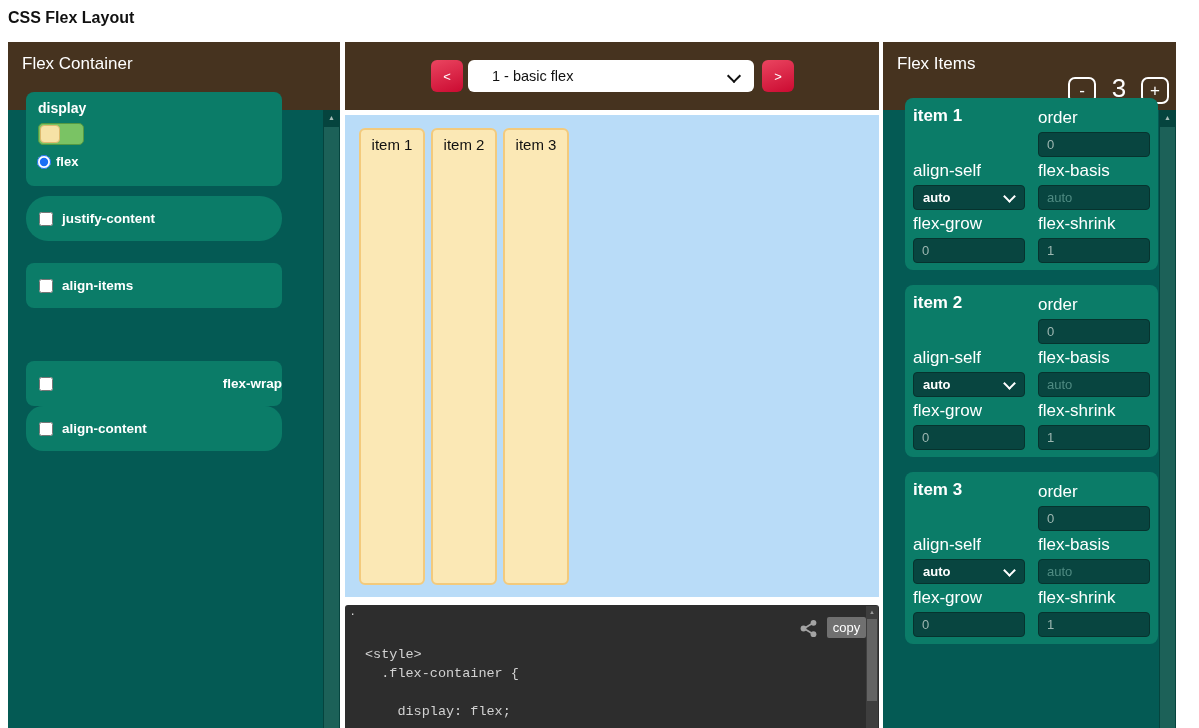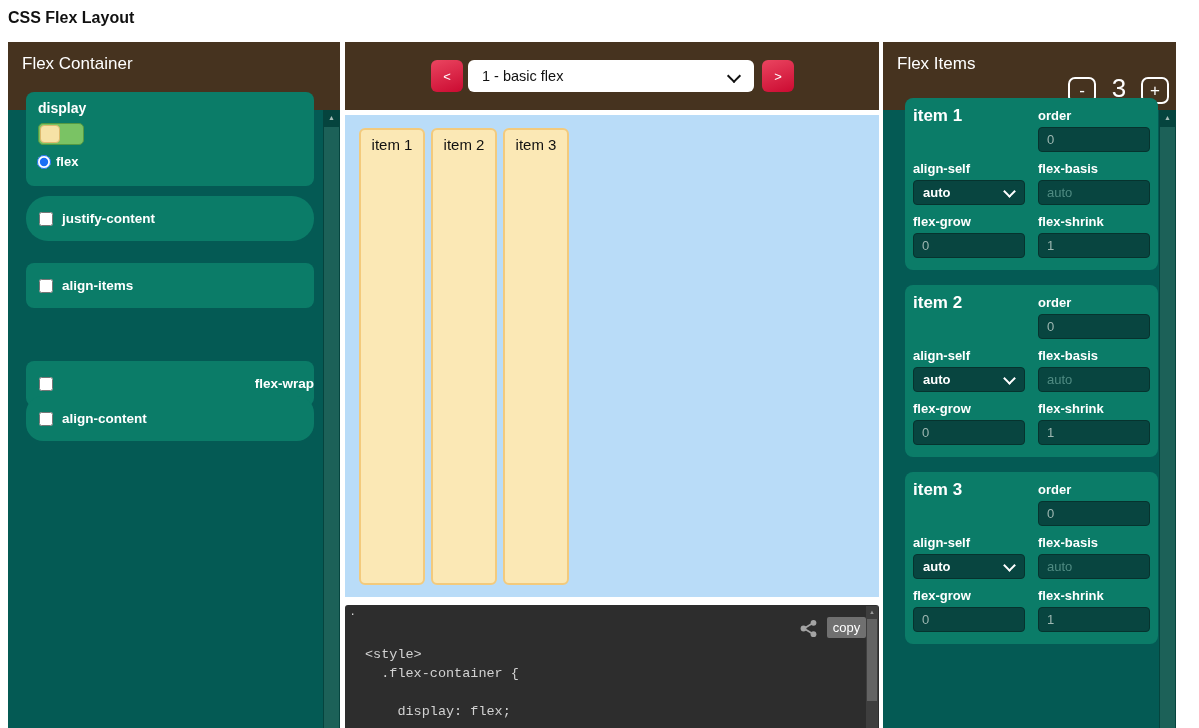--- a/index.html
+++ b/index.html
@@ -13,47 +13,47 @@
   .panel-left  { left:8px;   width:332px; }
   .panel-mid   { left:345px; width:534px; }
   .panel-right { left:883px; width:293px; }
 
   .panel-header { position:absolute; left:0; top:0; width:100%; height:68px; background:#46331f; color:#fff; }
   .panel-header .hdr-title { position:absolute; left:14px; top:12px; font-size:17px; }
 
   .panel-body { position:absolute; left:0; top:68px; right:0; bottom:0; background:#045a54; }
 
   
-  .card { position:absolute; left:18px; width:288px; background:#0b7c68; border-radius:8px; }
+  .card { position:absolute; left:18px; width:256px; background:#0b7c68; border-radius:8px; }
   .display-card { top:50px; height:94px; }
   .card-label { position:absolute; left:12px; top:8px; font-size:14px; font-weight:bold; color:#fff; }
   .toggle { position:absolute; left:12px; top:31px; width:46px; height:22px; background:#7ac364; border:1px solid #569a43; border-radius:5px; cursor:pointer; }
   .toggle .knob { position:absolute; left:1px; top:1px; width:20px; height:18px; background:#f6e2a6; border:1px solid #dcb96d; border-radius:4px; }
   .radio-row { position:absolute; left:11px; top:62px; display:flex; align-items:center; gap:5px; color:#fff; cursor:pointer; }
   .radio-row input { width:14px; height:14px; accent-color:#1a6ef5; }
   .radio-row span { font-size:13px; font-weight:bold; }
 
   .prop-card { height:45px; display:flex; align-items:center; padding-left:13px; gap:9px; cursor:pointer; }
   .prop-card input { width:14px; height:14px; }
   .prop-card .prop-label { font-size:13.5px; font-weight:bold; color:#fff; }
-  .pc0 { top:154px;border-radius:22px; } .pc1 { top:209px;margin-top:12px; } .pc2 { top:264px; } .pc3 { top:319px;justify-content:space-between; } .pc4 { top:354px;border-radius:17px; }
+  .pc0 { top:154px;border-radius:22px; } .pc1 { top:209px;margin-top:12px; } .pc2 { top:264px; } .pc3 { top:319px;justify-content:space-between; } .pc4 { top:364px;border-radius:17px; }
 
   
   .vscroll { position:absolute; right:0; top:0; bottom:0; width:17px; background:#05443e; }
   .vscroll .scroll-arrow { position:absolute; top:0; left:0; width:17px; height:16px; color:#a8bdb8; font-size:7px; text-align:center; line-height:16px; cursor:pointer; }
   .vscroll .scroll-thumb { position:absolute; top:17px; bottom:0; left:1px; width:15px; background:#1c6158; cursor:pointer; }
 
   
   .nav-btn { position:absolute; top:18px; width:32px; height:32px; border:none; border-radius:6px;
              background:linear-gradient(160deg,#ea4560 0%, #cb0a31 100%); color:#fff; font-size:13px; cursor:pointer; }
   .nav-prev { left:86px; } .nav-next { left:417px; }
   .select-wrap { position:absolute; }
   .example-wrap { left:123px; top:18px; width:286px; height:32px; }
   .example-wrap select { width:100%; height:100%; appearance:none; -webkit-appearance:none; border:none; border-radius:6px;
-                         background:#fff; color:#111; font-size:14.5px; padding-left:14px; font-family:"Liberation Sans",sans-serif; cursor:pointer; }
+                         background:#fff; color:#111; font-size:14.5px; padding-left:24px; font-family:"Liberation Sans",sans-serif; cursor:pointer; }
   .example-wrap::after { content:""; position:absolute; right:15px; top:11px; width:8px; height:8px;
                          border-right:2.5px solid #111; border-bottom:2.5px solid #111; transform:rotate(45deg); pointer-events:none; }
 
   .flex-demo { position:absolute; left:0; top:73px; width:534px; height:482px; background:#b9dcf8; padding:13px 0 0 14px; display:flex; }
   .flex-item { width:66px; height:457px; margin-right:6px; background:#fbe8b5; border:2px solid #f3ca7c; border-radius:6px;
                text-align:center; padding-top:6px; font-size:15px; color:#111; }
 
   .code-block { position:absolute; left:0; top:563px; width:534px; bottom:0; background:#2d2d2d; border-radius:3px 3px 0 0; }
   .code-dot { position:absolute; left:6px; top:-1px; color:#e8e8e8; font-size:12px; }
   .share-icon { position:absolute; left:455px; top:14px; width:18px; height:19px; cursor:pointer; }
@@ -69,21 +69,21 @@
   
   .count-btn { position:absolute; top:35px; width:28px; height:27px; background:transparent; border:2px solid #fff;
                border-radius:7px; color:#fff; font-size:17px; line-height:1; cursor:pointer; }
   .btn-minus { left:185px; } .btn-plus { left:258px; }
   .item-count { position:absolute; left:218px; top:31px; width:36px; text-align:center; font-size:26px; color:#fff; }
 
   .item-card { position:absolute; left:22px; width:253px; height:172px; background:#0b7c68; border-radius:8px; }
   .ic0 { top:56px; } .ic1 { top:243px; } .ic2 { top:430px; }
   .item-name { position:absolute; left:8px; top:8px; font-size:17px; font-weight:bold; color:#fff; }
   .fld { position:absolute; width:112px; }
-  .fld .f-label { font-size:13px; font-weight:bold; color:#fff; margin-bottom:4px; }
+  .fld .f-label { font-size:17px; font-weight:normal; color:#fff; margin-bottom:4px; }
   .fld .f-input { width:100%; height:25px; background:#084540; border:1px solid #06332e; border-radius:4px;
                   color:#9db7b1; font-size:13px; padding-left:8px; font-family:"Liberation Sans",sans-serif; }
   .fld .f-input::placeholder { color:#4f8b82; opacity:1; }
   .f-order  { left:133px; top:10px; }
   .f-aself  { left:8px;   top:63px; }
   .f-basis  { left:133px; top:63px; }
   .f-grow   { left:8px;   top:116px; }
   .f-shrink { left:133px; top:116px; }
   .dark-select-wrap { position:relative; width:112px; height:25px; }
   .dark-select-wrap select { width:100%; height:100%; appearance:none; -webkit-appearance:none; background:#084540;

